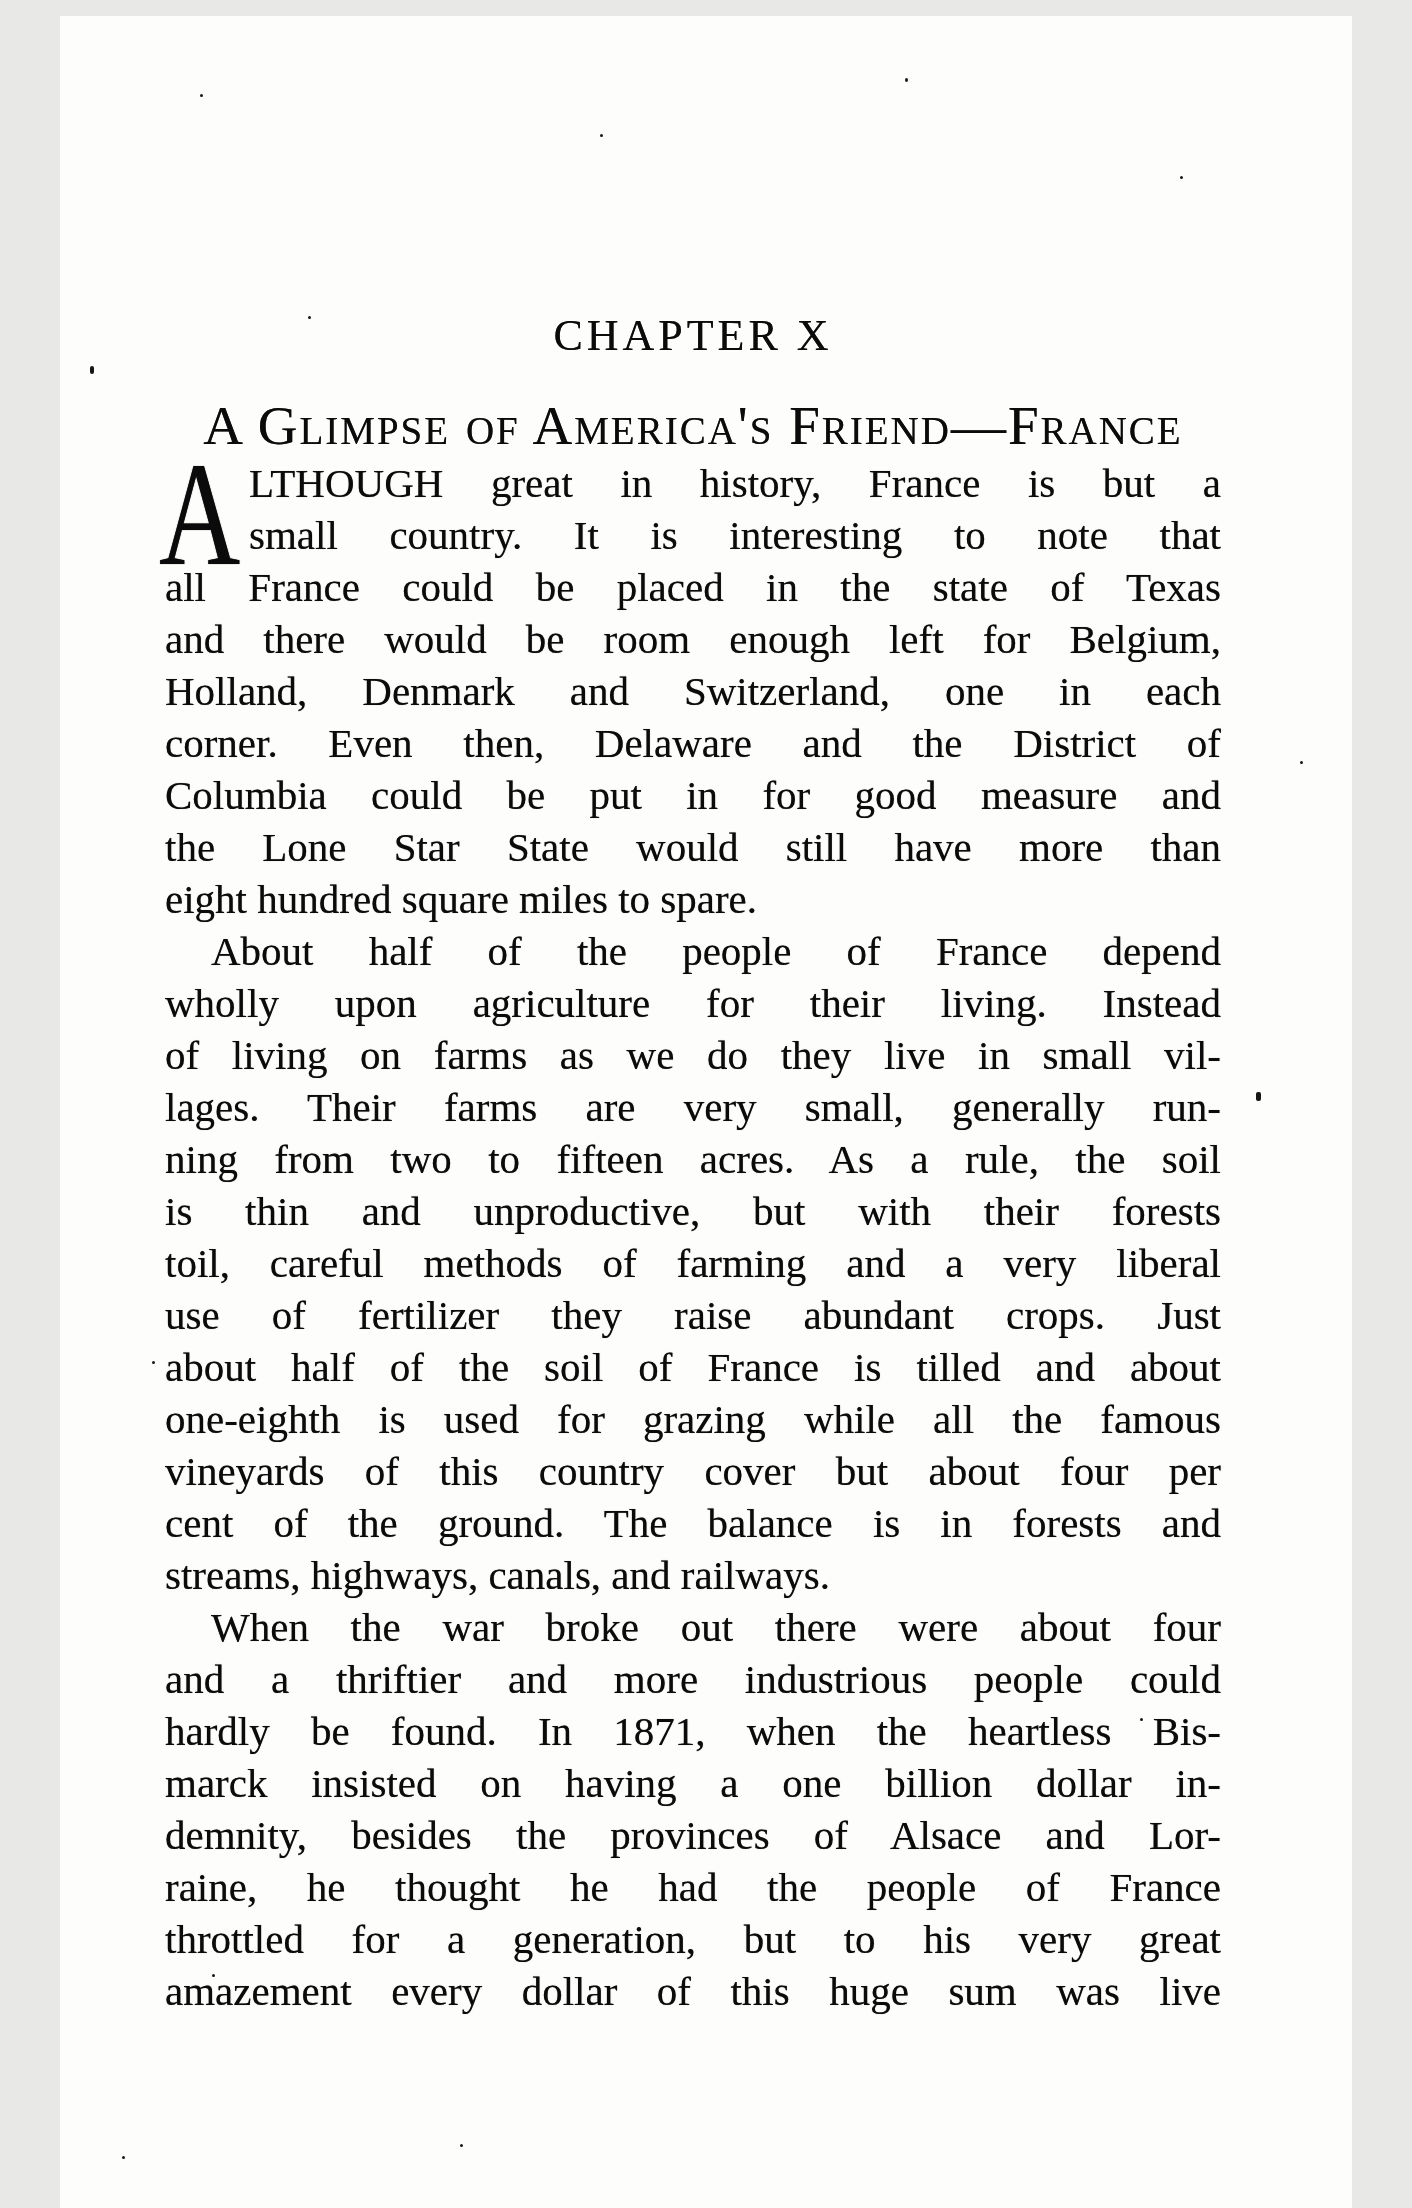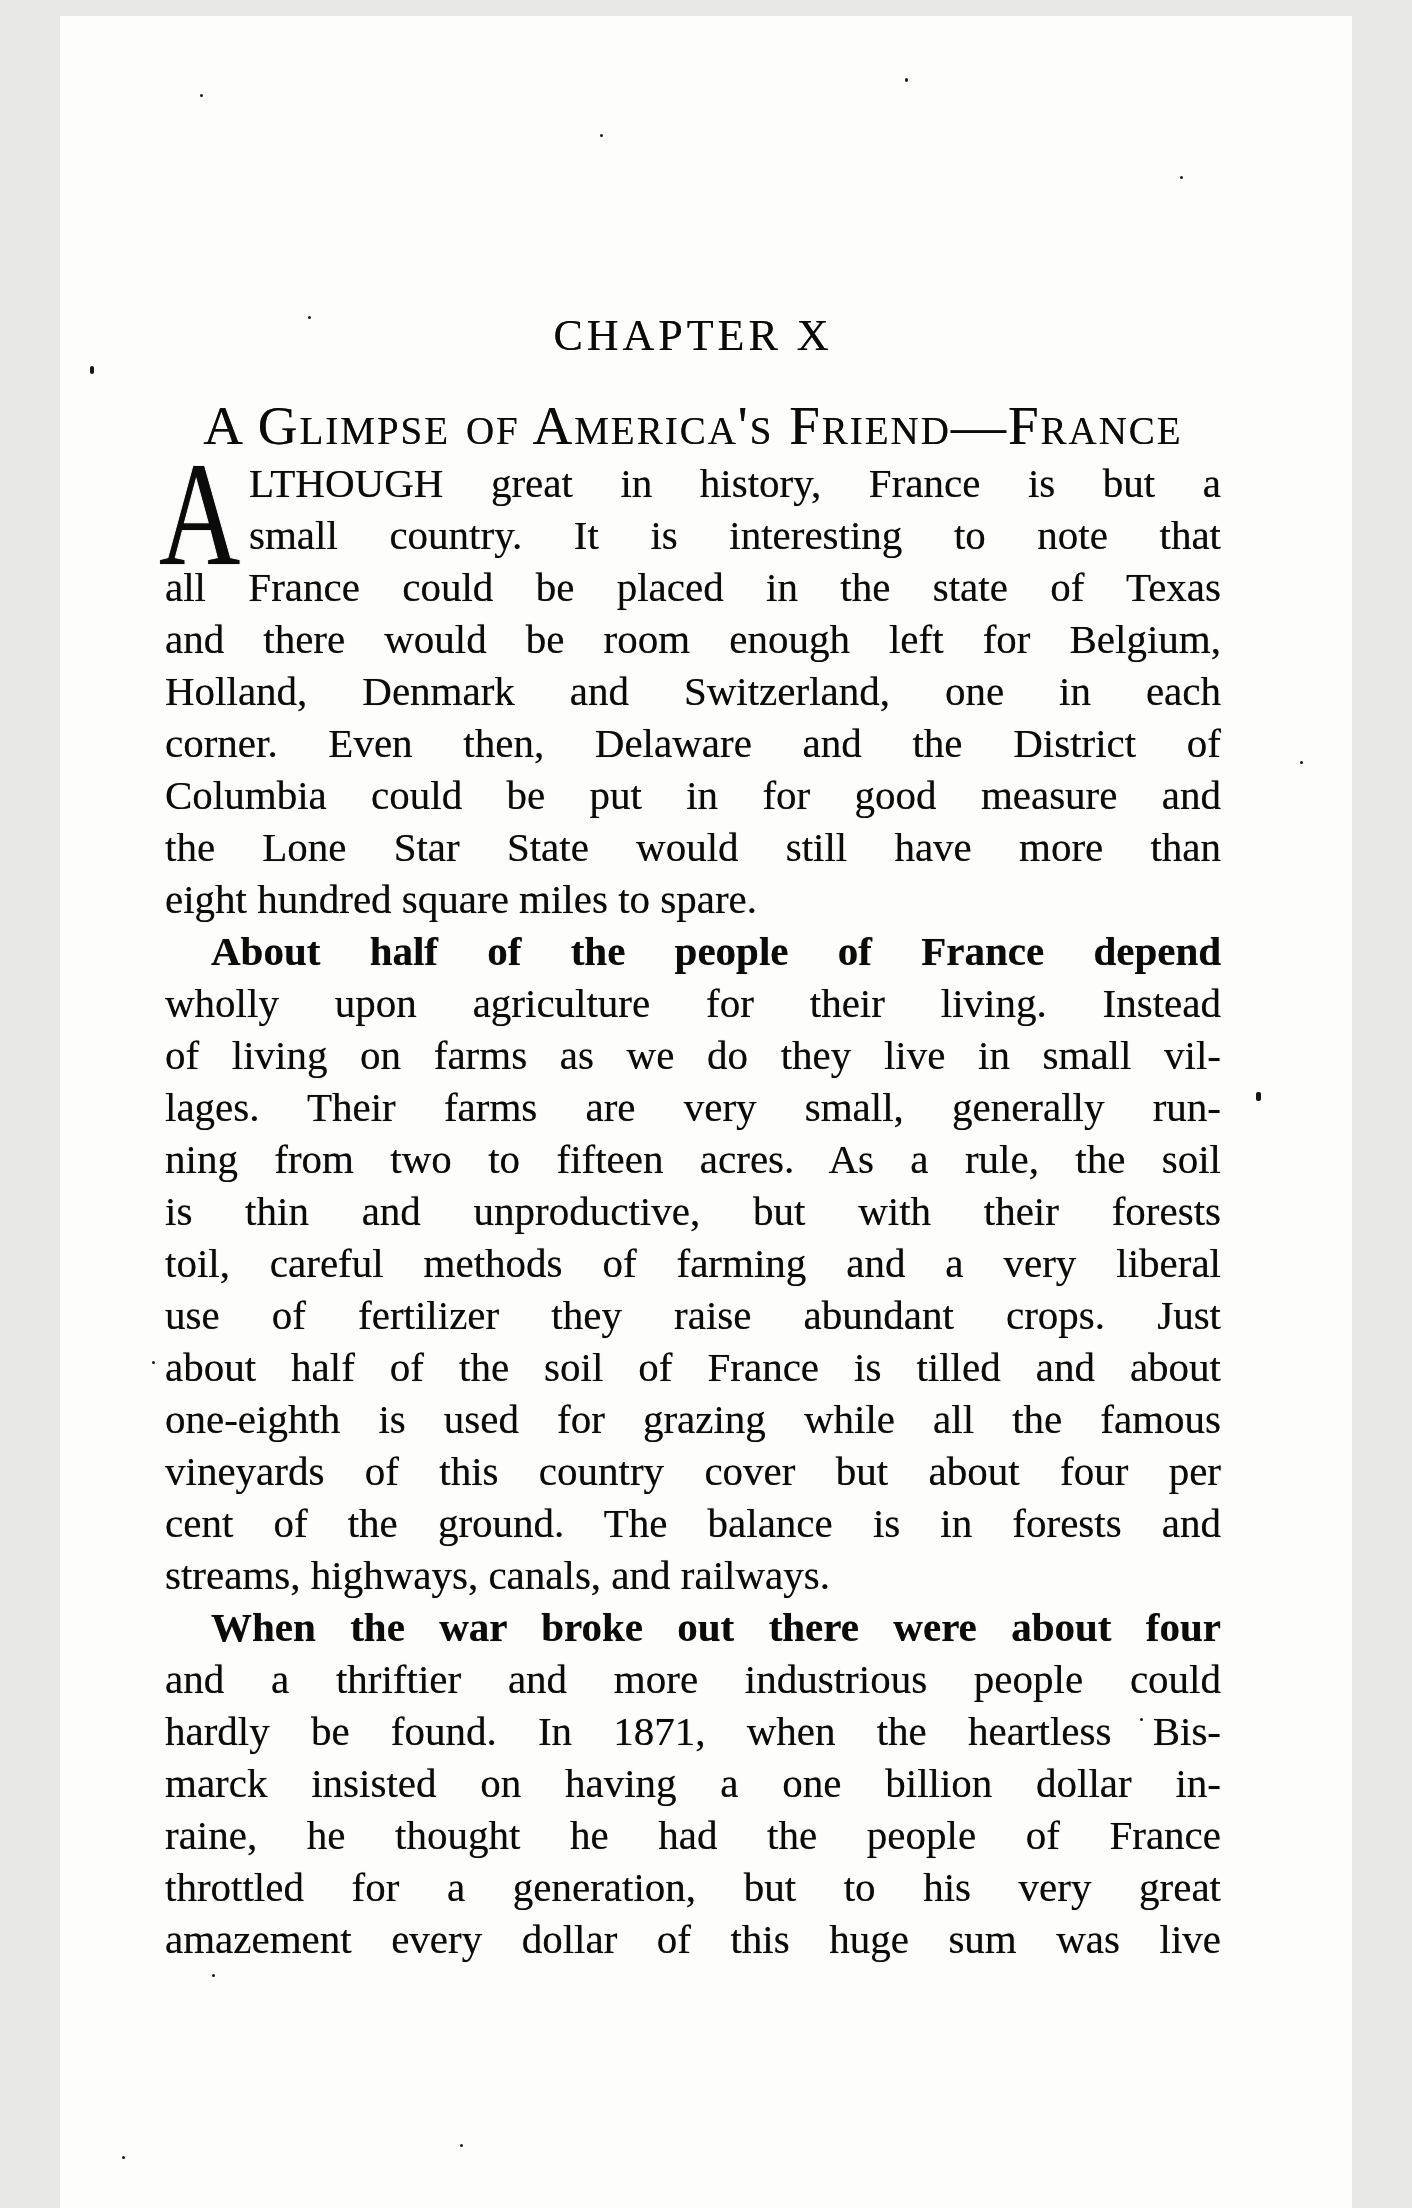--- a/index.html
+++ b/index.html
@@ -51,21 +51,21 @@
   }
   .paragraph { position: relative; }
   .tline {
     text-align: justify;
     text-align-last: justify;
     white-space: normal;
     height: 52px;
     overflow: visible;
   }
   .tline.lastline { text-align-last: left; }
-  .tline.indent { text-indent: 46px; font-weight: bold; }
+  .tline.indent { text-indent: 46px; }
   .dropcap-spacer {
     float: left;
     width: 84px;
     height: 104px;
   }
   .drop-cap {
     position: absolute;
     left: -6px;
     top: -17px;
     font-size: 148px;
@@ -133,20 +133,21 @@
         <div class="tline">one-eighth is used for grazing while all the famous</div>
         <div class="tline">vineyards of this country cover but about four per</div>
         <div class="tline">cent of the ground.  The balance is in forests and</div>
         <div class="tline lastline">streams, highways, canals, and railways.</div>
       </div>
       <div class="paragraph">
         <div class="tline indent">When the war broke out there were about four</div>
         <div class="tline">and a thriftier and more industrious people could</div>
         <div class="tline">hardly be found.  In 1871, when the heartless Bis-</div>
         <div class="tline">marck insisted on having a one billion dollar in-</div>
+        <div class="tline">demnity, besides the provinces of Alsace and Lor-</div>
         <div class="tline">raine, he thought he had the people of France</div>
         <div class="tline">throttled for a generation, but to his very great</div>
         <div class="tline">amazement every dollar of this huge sum was live</div>
       </div>
     </div>
 
   <div class="binding-line b1"></div>
   <div class="binding-line b2"></div>
   <div class="binding-line b3"></div>
 

